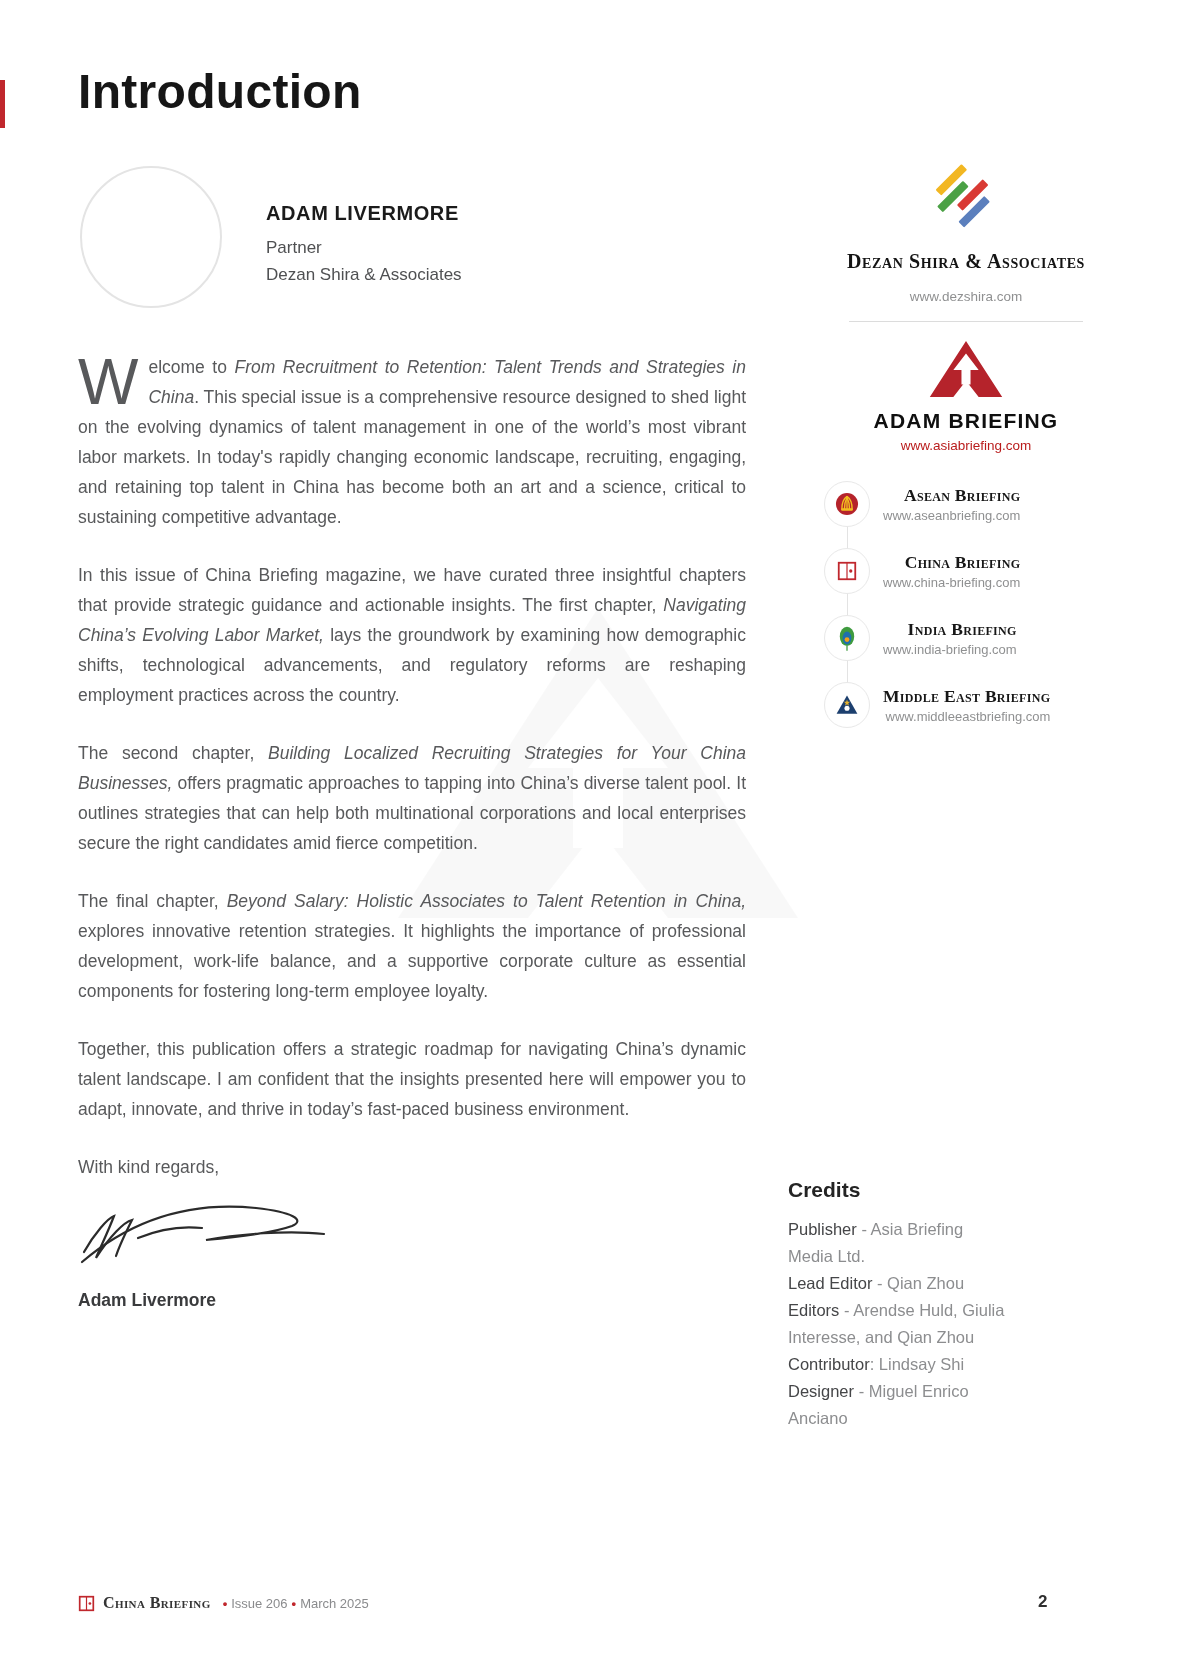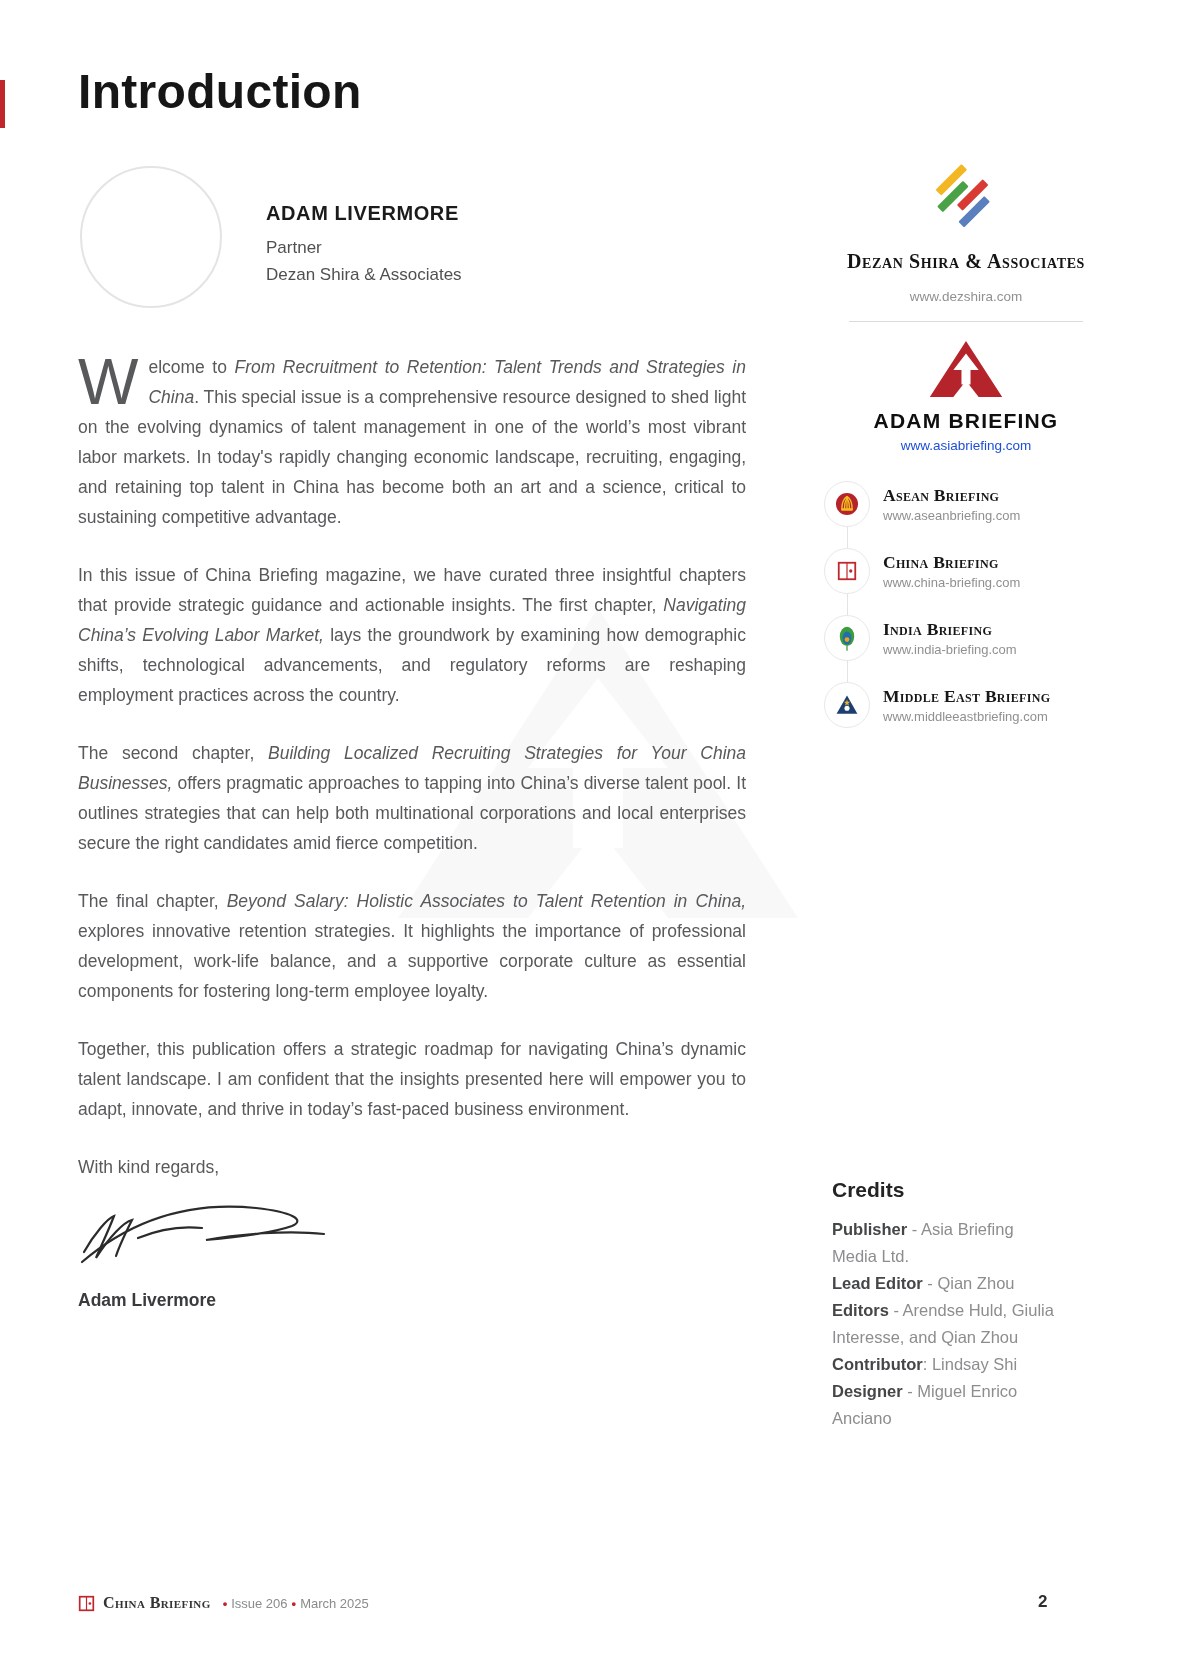--- a/index.html
+++ b/index.html
@@ -48,45 +48,45 @@
   .sidebar { position:absolute; left:816px; top:156px; width:300px; text-align:center; }
   .dezan-logo { margin:0 auto 8px; display:block; }
   .dezan-name {
     font-family:"Liberation Serif", serif; font-variant:small-caps; font-weight:700;
     font-size:20px; color:#141414; letter-spacing:0.6px;
   }
   .dezan-url { font-size:13.5px; color:#8f9091; margin-top:16px; }
   .divider { width:234px; height:1px; background:#dcdcdc; margin:17px auto; }
   .asia-logo { margin:4px auto 10px; display:block; }
   .asia-name { font-size:21px; font-weight:800; letter-spacing:1.2px; color:#0f0f0f; }
-  .asia-url { font-size:13.5px; color:#1d4ed8; margin-top:5px; }
-
-  .briefing-list { margin-top:28px; text-align:left; position:relative; padding-left:8px; }
+  .asia-url { font-size:13.5px; color:#b91c1c; margin-top:5px; }
+
+  .briefing-list { margin-top:28px; text-align:right; position:relative; padding-left:8px; }
   .briefing-list::before {
     content:""; position:absolute; left:31px; top:24px; bottom:30px; width:1px; background:#e3e3e3;
   }
   .briefing-row { display:flex; align-items:center; margin-bottom:21px; position:relative; }
   .briefing-icon {
     width:46px; height:46px; border-radius:50%; background:#fff; border:1px solid #e8e8e8;
     display:flex; align-items:center; justify-content:center; flex:0 0 46px;
     position:relative; z-index:1;
   }
   .briefing-icon svg { display:block; }
   .briefing-text { margin-left:13px; }
   .briefing-title {
     font-family:"Liberation Serif", serif; font-variant:small-caps; font-weight:700;
     font-size:17.5px; color:#171717; letter-spacing:0.3px;
   }
   .briefing-url { font-size:13px; color:#8f9091; margin-top:2px; }
 
   
-  .credits { position:absolute; left:832px; top:1178px; width:222px; text-align:left; }
+  .credits { position:absolute; left:788px; top:1178px; width:222px; text-align:left; }
   .credits-heading { font-size:21px; font-weight:700; color:#242424; margin-bottom:14px; }
   .credit-entry { font-size:16.5px; line-height:27px; color:#8c8d8f; }
-  .credit-entry b { color:#454648; font-weight:700; }
+  .credit-entry b { color:#454648; font-weight:400; }
 
   
   .footer { position:absolute; left:78px; top:1594px; display:flex; align-items:center; }
   .footer-logo { margin-right:8px; display:block; }
   .footer-brand {
     font-family:"Liberation Serif", serif; font-variant:small-caps; font-weight:700;
     font-size:16px; color:#343434; letter-spacing:0.4px; margin-right:8px;
   }
   .footer-meta { font-size:13px; color:#8a8b8d; }
   .footer-bullet { color:#c0272d; font-weight:700; padding:0 4px; }

